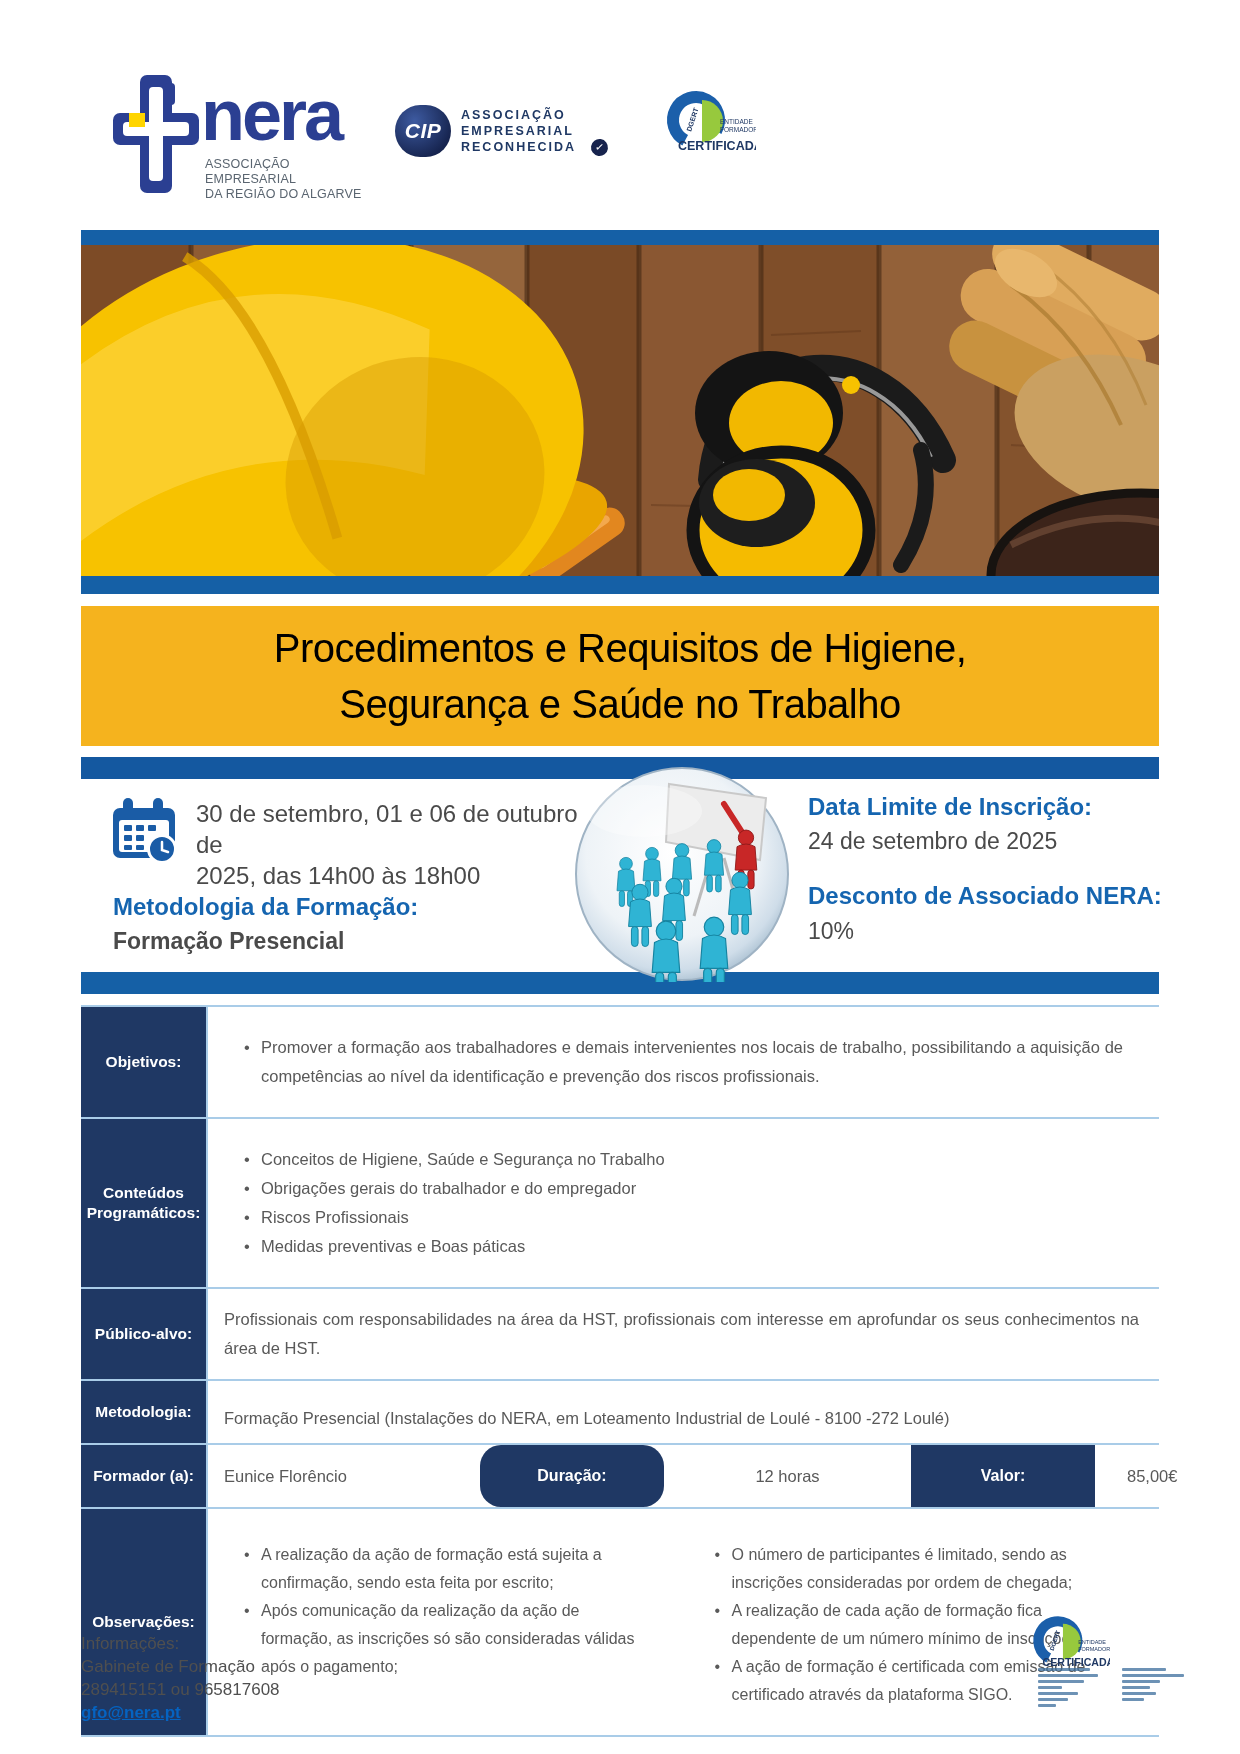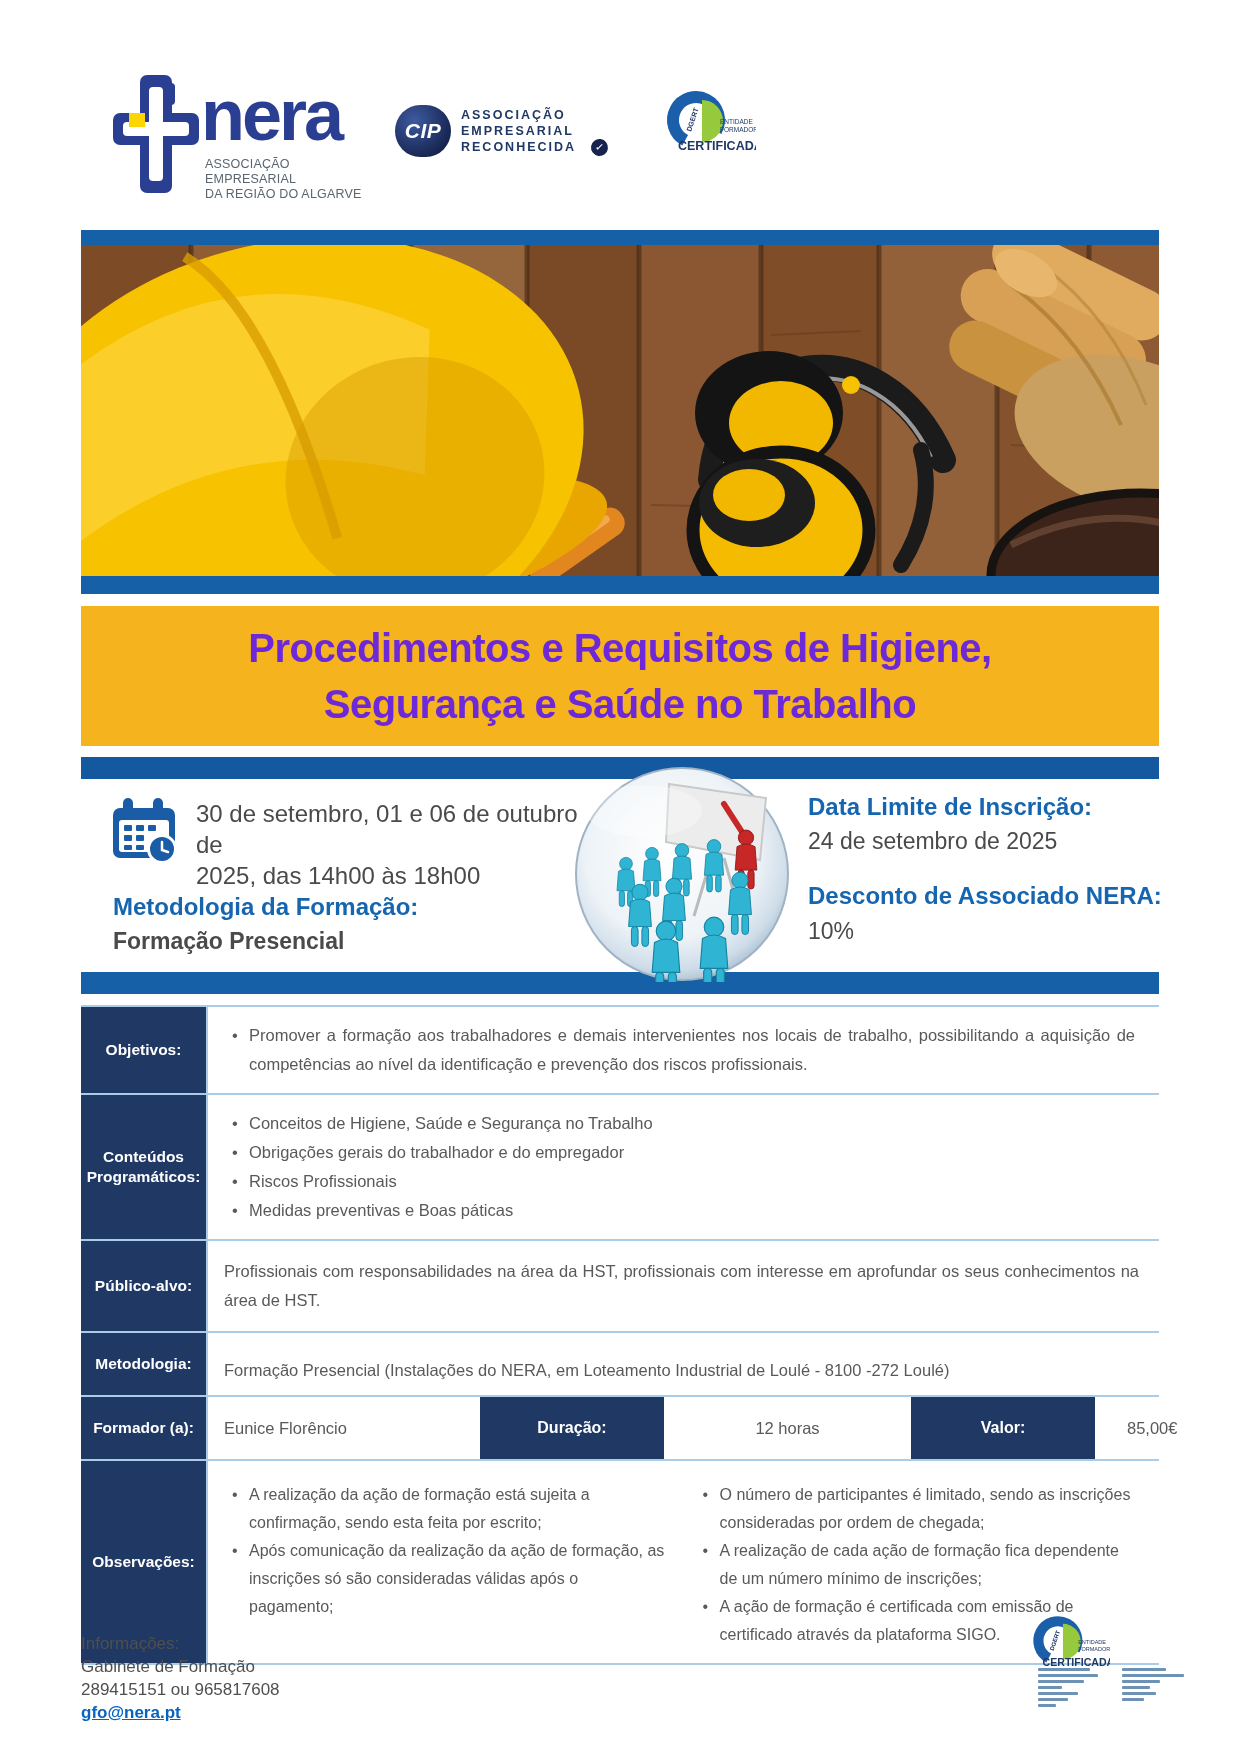--- a/index.html
+++ b/index.html
@@ -30,21 +30,21 @@
   .bar2{top:576px;height:18px;}
   .bar3{top:757px;height:22px;background:#1458A0;}
   .bar4{top:972px;height:22px;}
 
   
   .hero{position:absolute;left:81px;top:245px;width:1078px;height:331px;overflow:hidden;}
 
   
   .banner{position:absolute;left:81px;top:606px;width:1078px;height:140px;background:#F5B31E;
           display:flex;flex-direction:column;align-items:center;justify-content:center;}
-  .banner .t{font-size:40px;font-weight:bold;color:#6d28d9;letter-spacing:-.5px;line-height:56px;text-align:center;}
+  .banner .t{font-size:40px;font-weight:normal;color:#000000;letter-spacing:-.5px;line-height:56px;text-align:center;}
 
   
   .cal-icon{position:absolute;left:113px;top:798px;}
   .date-text{position:absolute;left:196px;top:798px;width:390px;font-size:24px;color:#4a4a4a;line-height:31px;}
   .h-blue{font-size:24px;font-weight:bold;color:#1565B0;}
   .v-gray{font-size:23px;color:#4a4a4a;}
   .met-label{position:absolute;left:113px;top:893px;}
   .met-value{position:absolute;left:113px;top:928px;font-weight:bold;}
   .dl-label{position:absolute;left:808px;top:793px;}
   .dl-value{position:absolute;left:808px;top:828px;}
@@ -54,28 +54,28 @@
 
   
   .ctable{position:absolute;left:81px;top:1005px;width:1078px;border-top:2px solid #A9CCE8;}
   .crow{display:flex;border-bottom:2px solid #A9CCE8;}
   .clabel{width:127px;flex:0 0 127px;background:#1F3864;color:#ffffff;font-weight:bold;font-size:15.5px;
           display:flex;align-items:center;justify-content:center;text-align:center;line-height:20px;
           border-right:2px solid #A9CCE8;padding:21px 6px;box-sizing:border-box;}
   .ccontent{flex:1;padding:10px 20px 10px 16px;color:#595959;font-size:16.5px;line-height:29px;
             display:flex;flex-direction:column;justify-content:center;box-sizing:border-box;}
   .jtext{text-align:justify;}
-  .blist{margin:4px;padding:0;list-style:none;}
+  .blist{margin:16px;padding:0;list-style:none;}
   .blist li{position:relative;padding-left:21px;}
   .blist li::before{content:"•";position:absolute;left:4px;color:#595959;}
   .form-cells{flex:1;display:flex;align-items:stretch;gap:32px;}
   .fcell{display:flex;align-items:center;font-size:16.5px;color:#595959;box-sizing:border-box;}
   .fcell.navy{background:#1F3864;color:#fff;font-weight:bold;justify-content:center;font-size:16px;}
   .fname{flex:0 0 240px;padding-left:16px;}
-  .fdurl{flex:0 0 184px;}
+  .fdurl{flex:0 0 184px;border-radius:21px;}
   .fdurv{flex:0 0 183px;justify-content:center;}
   .fvall{flex:0 0 184px;}
   .fvalv{flex:1;justify-content:center;}
   .obs-cols{flex-direction:row !important;gap:26px;align-items:flex-start;padding-top:16px;}
   .obs-col{flex:1;font-size:16px;line-height:28px;color:#595959;}
 
   
   .footer-info{position:absolute;left:81px;top:1632px;font-size:17px;color:#4f4f4f;line-height:23px;}
   .email{color:#0563C1;text-decoration:underline;font-weight:bold;}
   .fineprint{position:absolute;top:1668px;display:flex;gap:24px;}

